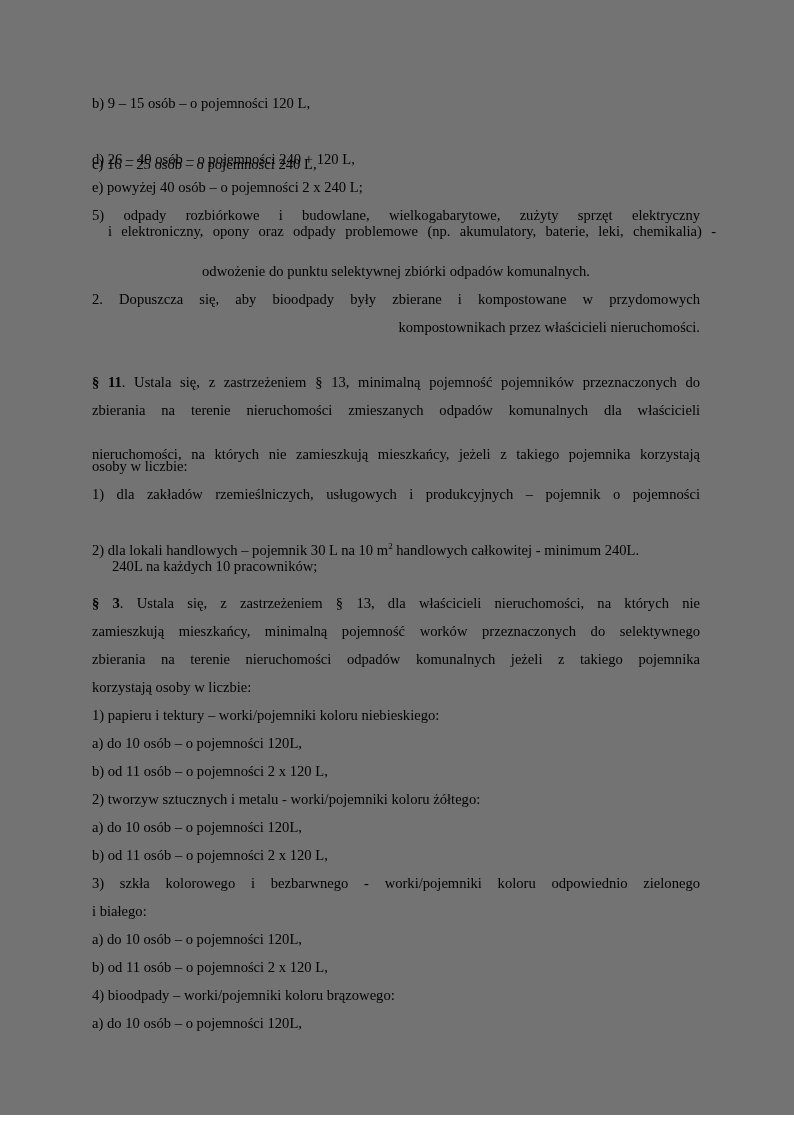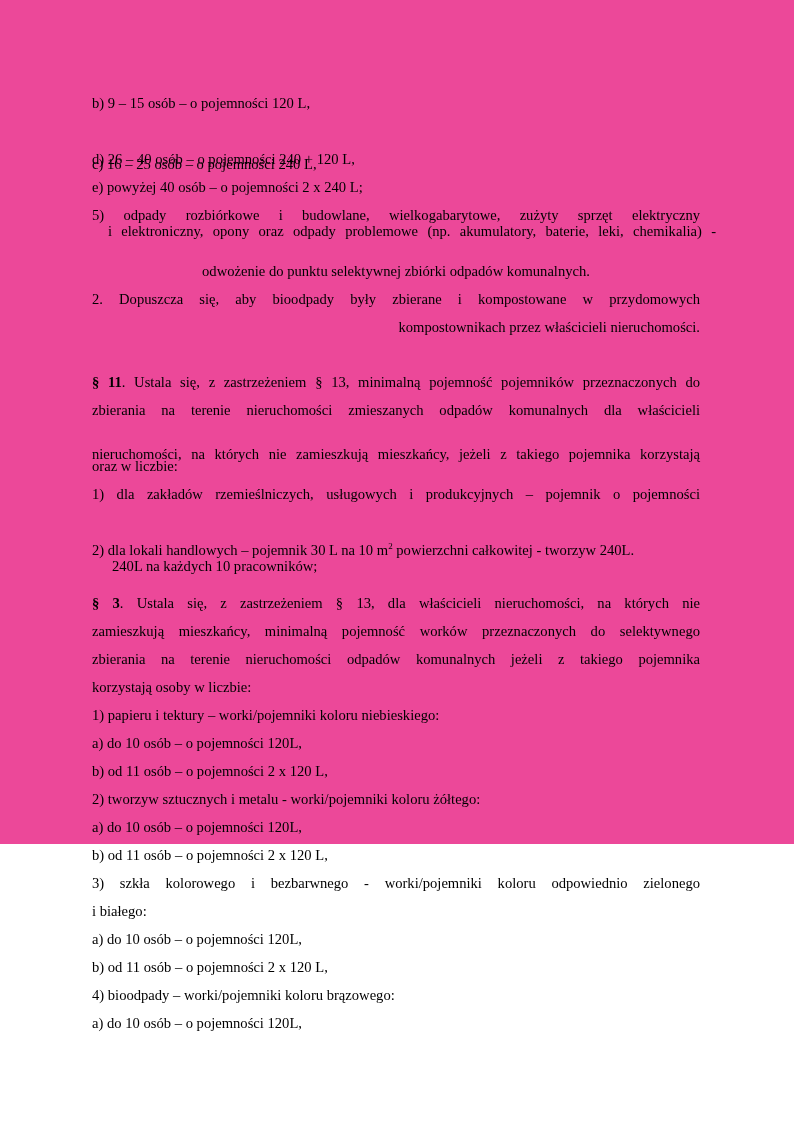--- a/index.html
+++ b/index.html
@@ -13,22 +13,22 @@
       position: relative;
       overflow: hidden;
       font-family: "Liberation Serif", "DejaVu Serif", serif;
       color: #000000;
       font-size: 14.6px;
     }
     .page {
       position: absolute;
       left: 0; top: 0;
       width: 794px;
-      height: 844px;
-      background: #ec4899;
+      height: 1115px;
+      background: #737373;
     }
     .line {
       position: absolute;
       left: 92px;
       width: 608px;
       height: 20px;
       line-height: 20px;
       white-space: nowrap;
     }
     .justify {
@@ -63,24 +63,24 @@
   <div class="line justify" style="top:205px;">5) odpady rozbiórkowe i budowlane, wielkogabarytowe, zużyty sprzęt elektryczny</div>
   <div class="line justify" style="top:221px;margin-left:16px;">i elektroniczny, opony oraz odpady problemowe (np. akumulatory, baterie, leki, chemikalia) -</div>
   <div class="line" style="top:261px;text-align:center;">odwożenie do punktu selektywnej zbiórki odpadów komunalnych.</div>
 
   <div class="line justify" style="top:289px;">2. Dopuszcza się, aby bioodpady były zbierane i kompostowane w przydomowych</div>
   <div class="line" style="top:317px;text-align:right;">kompostownikach przez właścicieli nieruchomości.</div>
 
   <div class="line justify" style="top:372px;"><span class="bold">§ 11</span><span>. Ustala się, z zastrzeżeniem § 13, minimalną pojemność pojemników przeznaczonych do</span></div>
   <div class="line justify" style="top:400px;">zbierania na terenie nieruchomości zmieszanych odpadów komunalnych dla właścicieli</div>
   <div class="line justify" style="top:444px;">nieruchomości, na których nie zamieszkują mieszkańcy, jeżeli z takiego pojemnika korzystają</div>
-  <div class="line" style="top:456px;">oraz w liczbie:</div>
+  <div class="line" style="top:456px;">osoby w liczbie:</div>
   <div class="line justify" style="top:484px;">1) dla zakładów rzemieślniczych, usługowych i produkcyjnych – pojemnik o pojemności</div>
   <div class="line indent" style="top:512px;">240L na każdych 10 pracowników;</div>
-  <div class="line" style="top:540px;"><span>2) dla lokali handlowych – pojemnik 30 L na 10 m</span><sup>2</sup><span> powierzchni całkowitej - tworzyw 240L.</span></div>
+  <div class="line" style="top:540px;"><span>2) dla lokali handlowych – pojemnik 30 L na 10 m</span><sup>2</sup><span> handlowych całkowitej - minimum 240L.</span></div>
 
   <div class="line justify" style="top:593px;"><span class="bold">§ 3</span><span>. Ustala się, z zastrzeżeniem § 13, dla właścicieli nieruchomości, na których nie</span></div>
   <div class="line justify" style="top:621px;">zamieszkują mieszkańcy, minimalną pojemność worków przeznaczonych do selektywnego</div>
   <div class="line justify" style="top:649px;">zbierania na terenie nieruchomości odpadów komunalnych jeżeli z takiego pojemnika</div>
   <div class="line" style="top:677px;">korzystają osoby w liczbie:</div>
 
   <div class="line" style="top:705px;">1) papieru i tektury – worki/pojemniki koloru niebieskiego:</div>
   <div class="line" style="top:733px;">a) do 10 osób – o pojemności 120L,</div>
   <div class="line" style="top:761px;">b) od 11 osób – o pojemności 2 x 120 L,</div>
 

